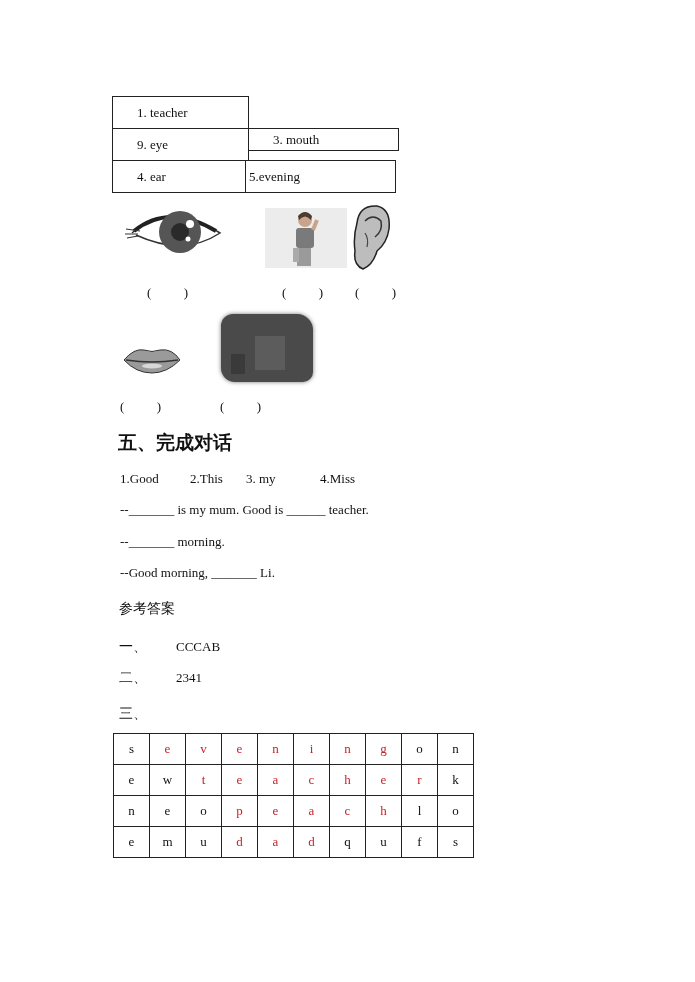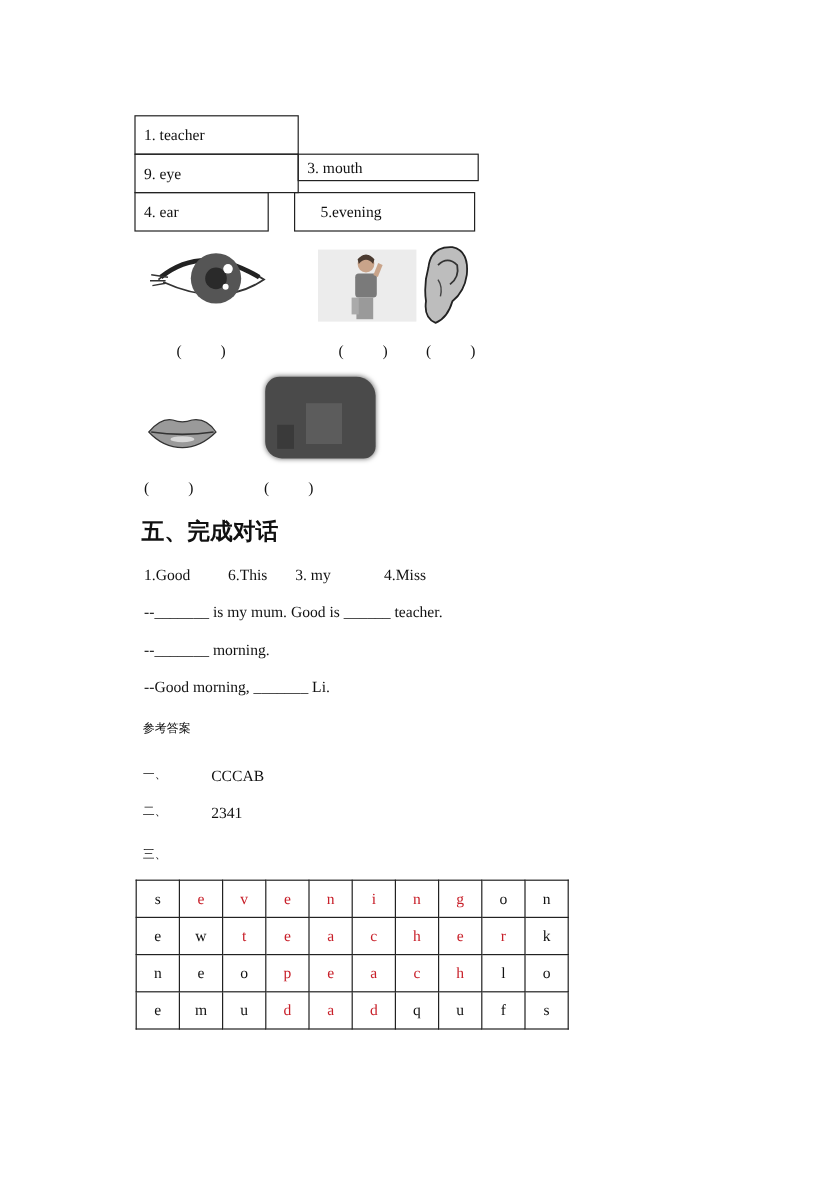--- a/index.html
+++ b/index.html
@@ -1,45 +1,45 @@
 <!DOCTYPE html>
 <html><head>
 <meta charset="utf-8">
 <style>
   html, body { margin:0; padding:0; background:#ffffff; }
   body { width:695px; height:982px; position:relative; overflow:hidden;
          font-family:"Liberation Serif", "DejaVu Serif", serif; color:#111; font-size:13px; }
   .abs { position:absolute; }
-  .cell { position:absolute; border:1px solid #222; box-sizing:border-box; padding-left:7px;
+  .cell { position:absolute; border:1px solid #222; box-sizing:border-box; padding-left:24px;
           display:flex; align-items:center; font-size:13px; }
   .paren { position:absolute; font-size:13px; }
   .heading { font-family:"DejaVu Sans", "Liberation Sans", sans-serif; font-weight:bold; font-size:19px; }
-  .cjk { font-family:"DejaVu Sans", "Liberation Sans", sans-serif; font-size:10px; }
+  .cjk { font-family:"DejaVu Sans", "Liberation Sans", sans-serif; font-size:14px; }
   table.grid { position:absolute; left:113px; top:733px; border-collapse:collapse; }
   table.grid td { width:35px; height:30px; border:1px solid #222; text-align:center; vertical-align:middle;
                   font-size:13px; padding:0; }
   td.red { color:#c8202a; }
   .img { position:absolute; }
 </style>
 </head>
 <body>
 
 <div class="cell" style="left:112px;top:96px;width:137px;height:33px;">
     <span>1. teacher</span>
   </div>
 <div class="cell" style="left:112px;top:128px;width:137px;height:33px;">
     <span>9. eye</span>
   </div>
 <div class="cell" style="left:248px;top:128px;width:151px;height:23px;">
     <span>3. mouth</span>
   </div>
-<div class="cell" style="left:112px;top:160px;width:112px;height:33px;">
+<div class="cell" style="left:112px;top:160px;width:134px;height:33px;">
     <span>4. ear</span>
   </div>
-<div class="cell" style="left:245px;top:160px;width:151px;height:33px;padding-left:21px;">
+<div class="cell" style="left:245px;top:160px;width:151px;height:33px;padding-left:3px;">
     <span>5.evening</span>
   </div>
 
 <svg class="img" style="left:124px;top:205px;" width="100" height="55" viewBox="0 0 100 55">
   <path d="M8 28 Q45 -5 96 28 Q60 52 12 30" fill="#fff" stroke="#333" stroke-width="1.5"></path>
   <path d="M10 26 Q45 -2 92 26" fill="none" stroke="#222" stroke-width="4"></path>
   <path d="M2 24 L16 26 M1 29 L14 29 M3 33 L14 31" stroke="#333" stroke-width="1.2"></path>
   <circle cx="56" cy="27" r="21" fill="#555"></circle>
   <circle cx="56" cy="27" r="9" fill="#2a2a2a"></circle>
   <circle cx="66" cy="19" r="4" fill="#fff"></circle>
@@ -80,21 +80,21 @@
     <rect x="10" y="40" width="14" height="20" fill="#3a3a3a"></rect>
   </svg>
 </div>
 
 <div class="paren" style="left:120px;top:399px;"><span style="white-space:pre;">(          )</span></div>
 <div class="paren" style="left:220px;top:399px;"><span style="white-space:pre;">(          )</span></div>
 
 <div class="abs heading" style="left:118px;top:430px;">五、完成对话</div>
 
 <div class="abs" style="left:120px;top:471px;">1.Good</div>
-<div class="abs" style="left:190px;top:471px;">6.This</div>
+<div class="abs" style="left:190px;top:471px;">2.This</div>
 <div class="abs" style="left:246px;top:471px;">3. my</div>
 <div class="abs" style="left:320px;top:471px;">4.Miss</div>
 
 <div class="abs" style="left:120px;top:502px;white-space:pre;">--_______ is my mum. Good is ______ teacher.</div>
 <div class="abs" style="left:120px;top:534px;white-space:pre;">--_______ morning.</div>
 <div class="abs" style="left:120px;top:565px;white-space:pre;">--Good morning, _______ Li.</div>
 
 <div class="abs cjk" style="left:119px;top:600px;">参考答案</div>
 
 <div class="abs cjk" style="left:119px;top:638px;">一、</div>

